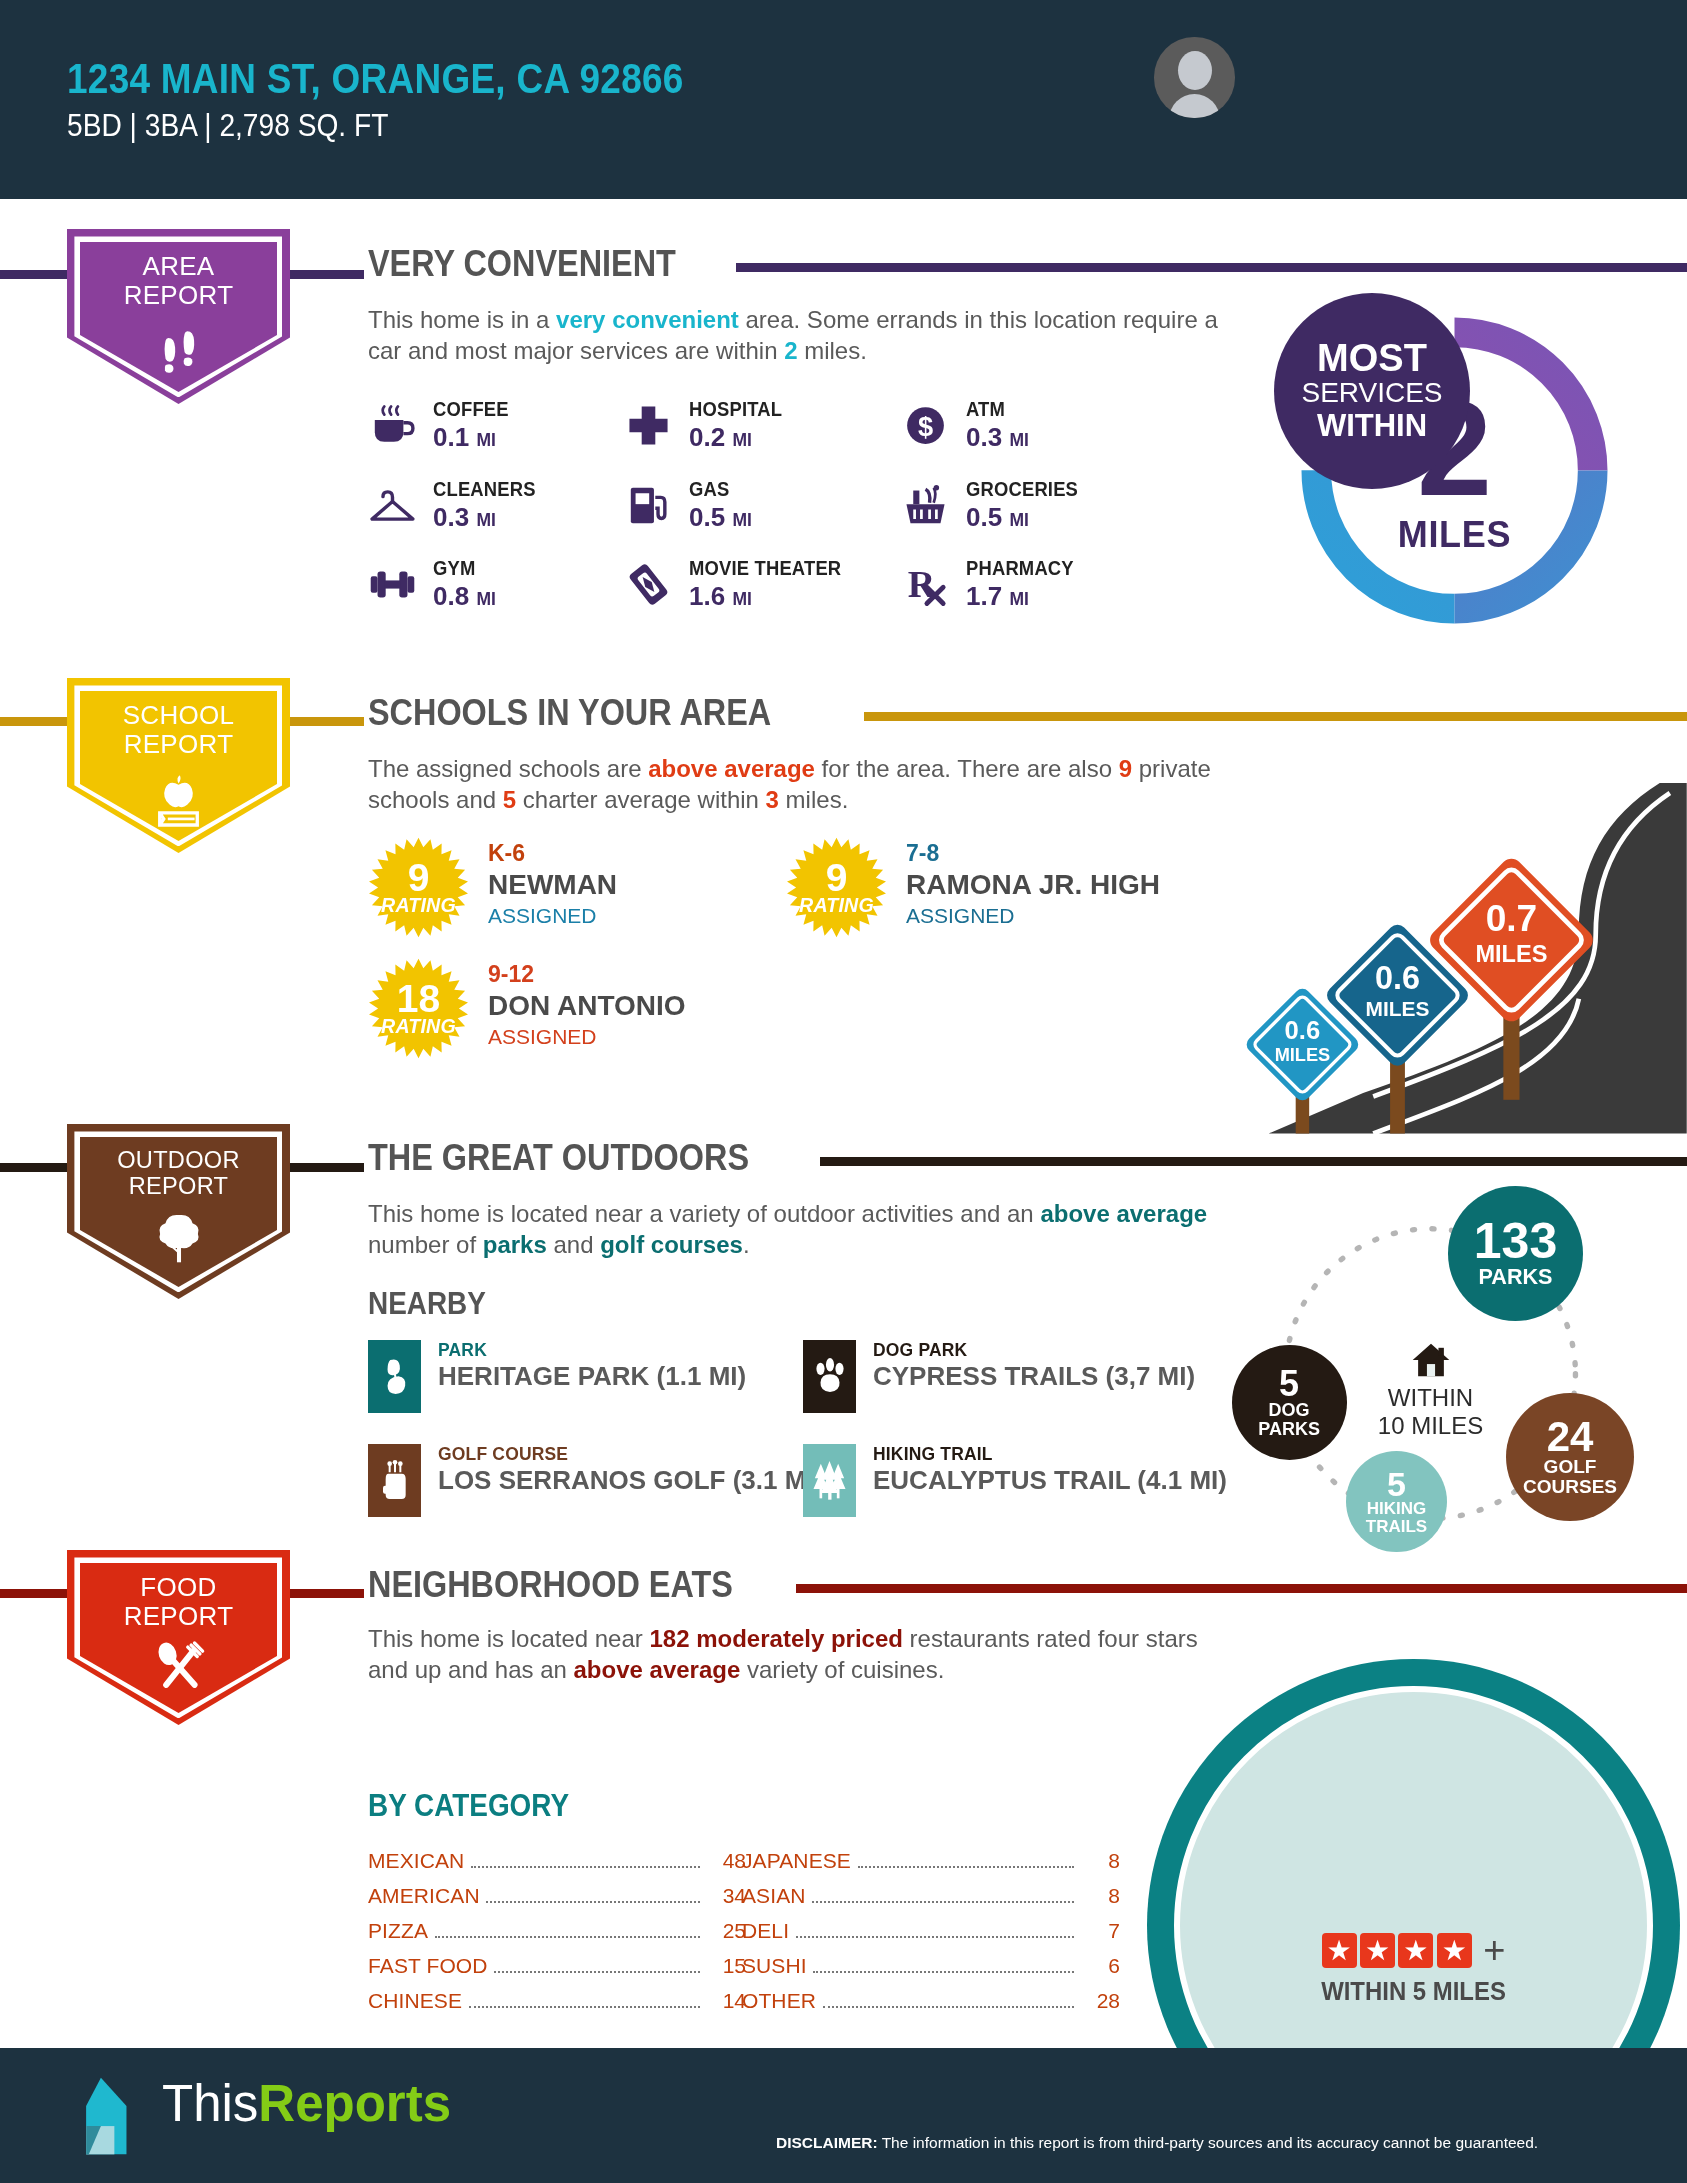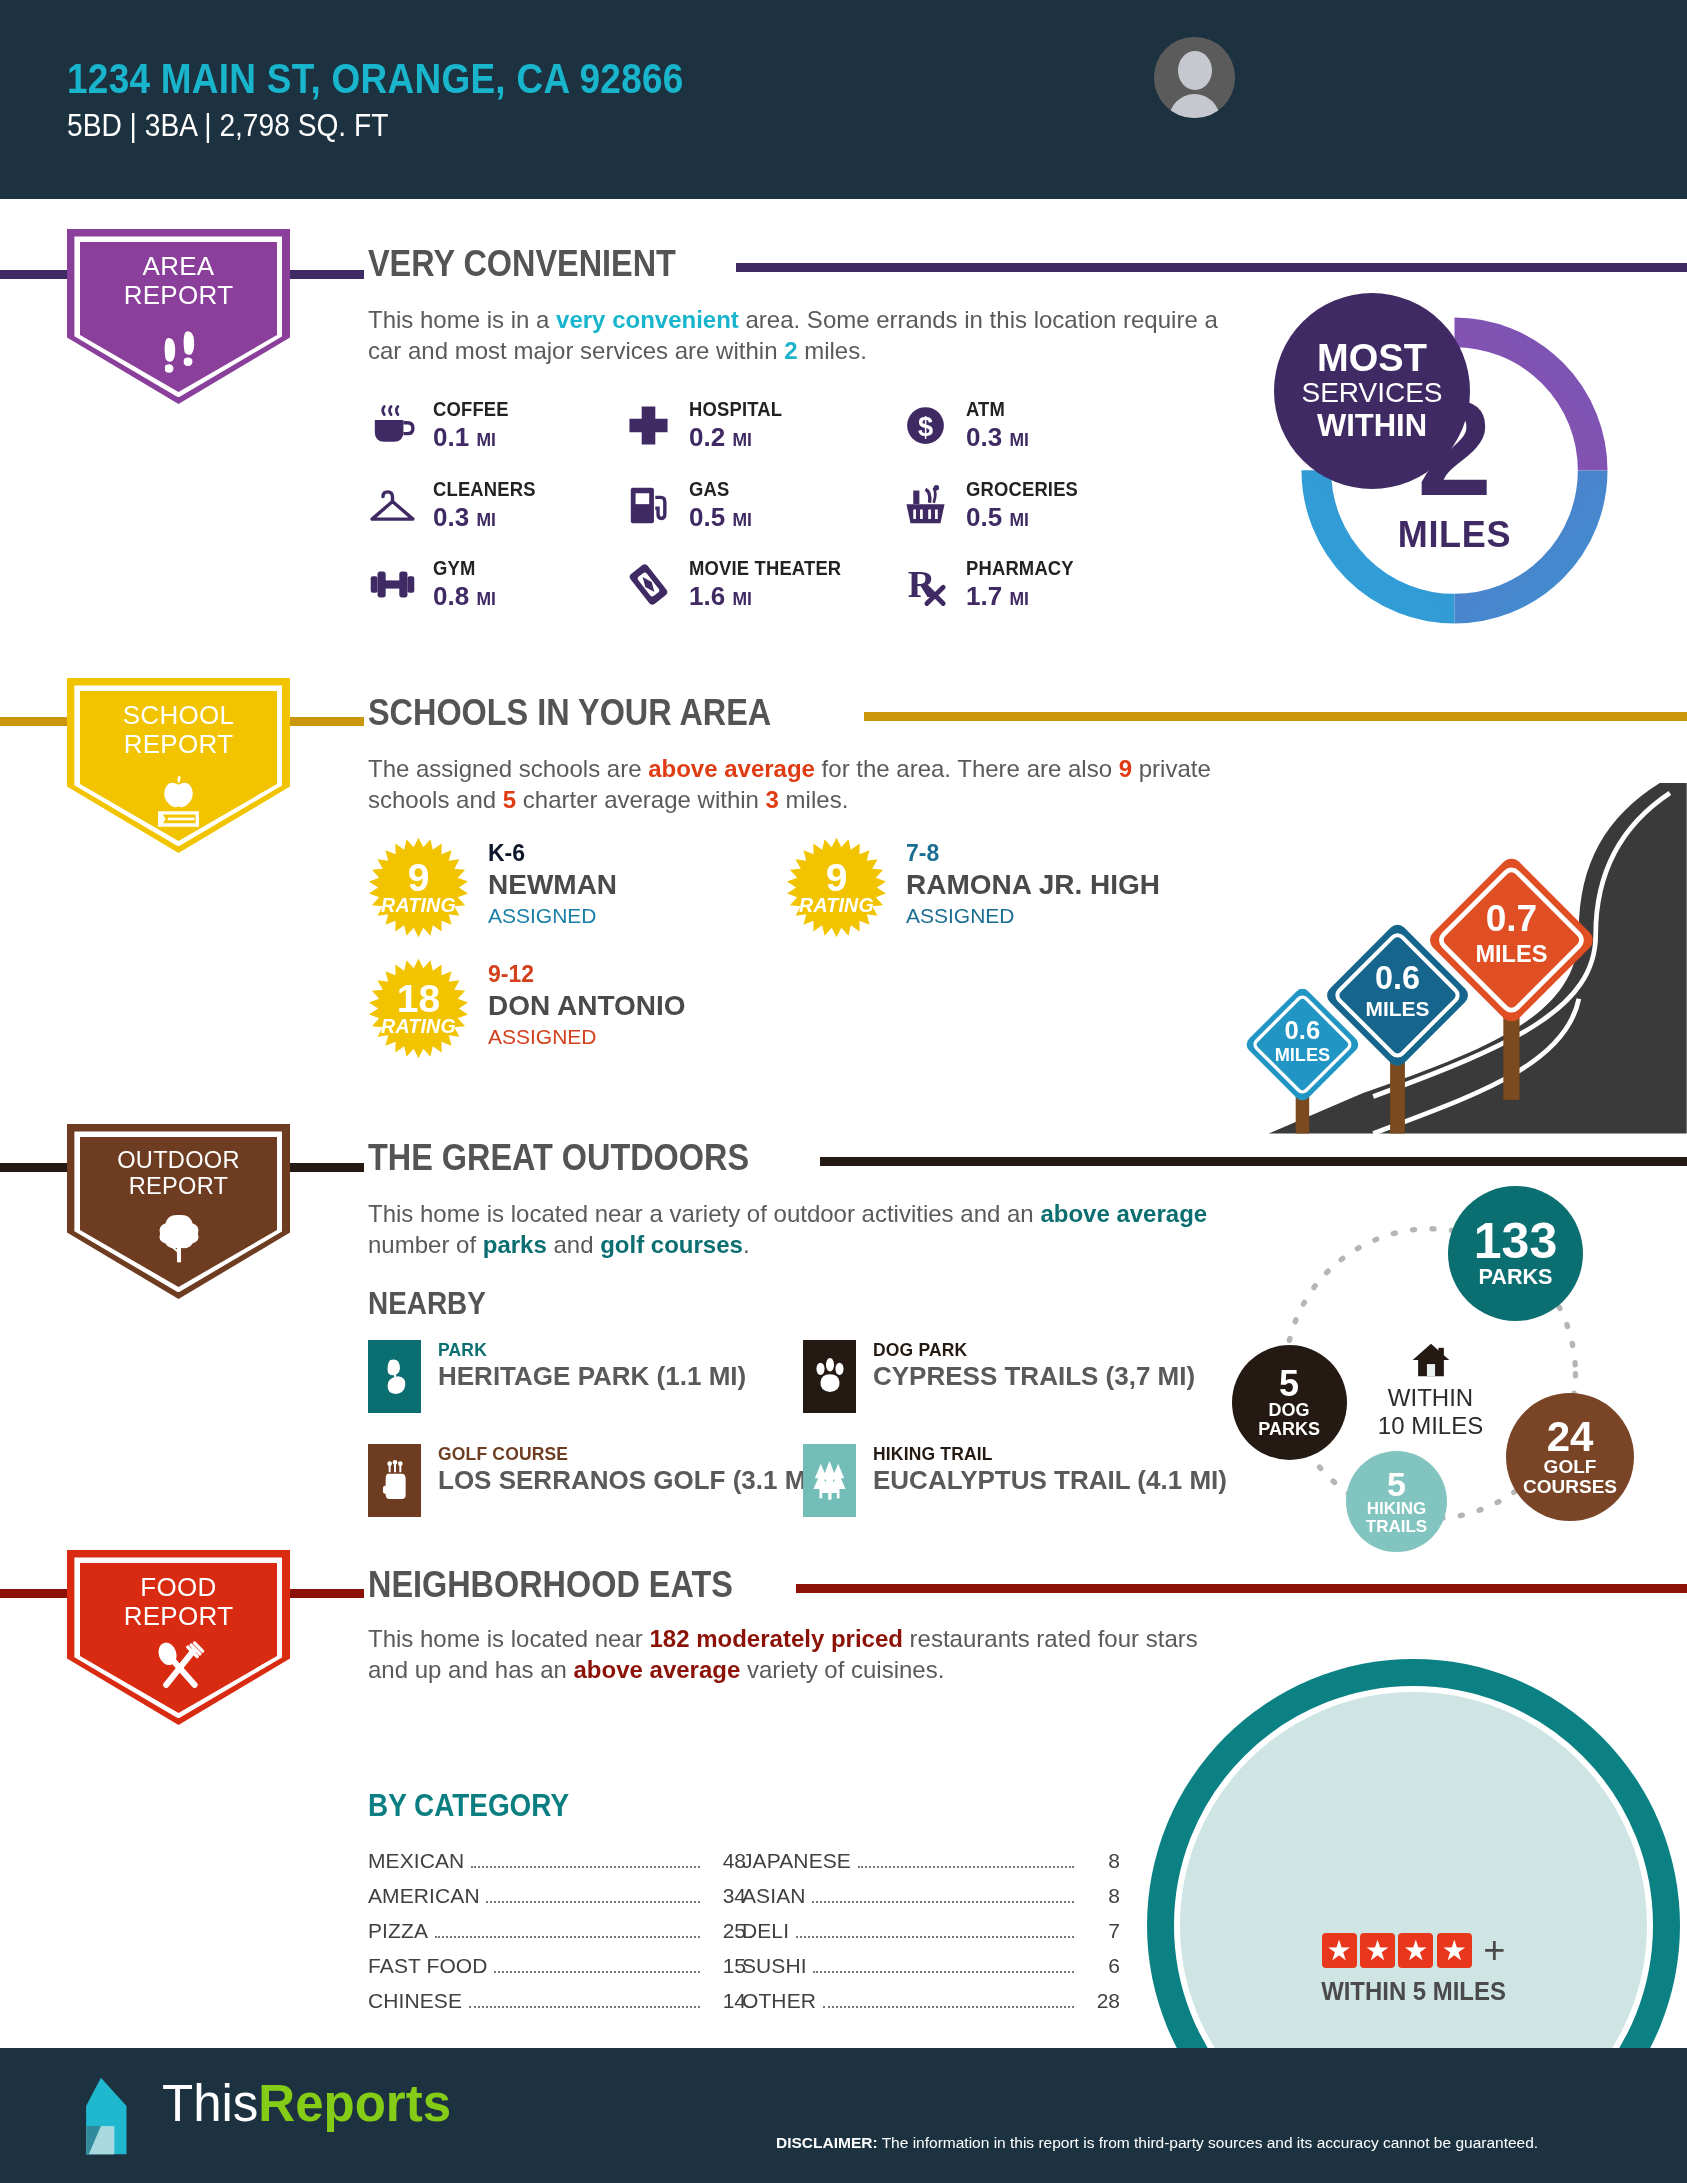--- a/index.html
+++ b/index.html
@@ -120,21 +120,21 @@
 
   
   .cluster { position:absolute; left:1208px; top:1178px; width:445px; height:378px; }
   .cc { position:absolute; border-radius:50%; display:flex; flex-direction:column; align-items:center; justify-content:center; color:#fff; text-align:center; }
   .cc .n { font-weight:bold; line-height:0.95; }
   .cc .t { font-weight:bold; line-height:1.05; }
 
   
   .bycat { position:absolute; font-size:31px; font-weight:bold; color:#0b7e81; transform:scaleX(0.9); transform-origin:left center;}
   .catlist { position:absolute; width:378px; }
-  .catrow { display:flex; align-items:baseline; font-size:21px; color:#404040; height:35px; }
+  .catrow { display:flex; align-items:baseline; font-size:21px; color:#c2410c; height:35px; }
   .catrow .nm { font-weight:normal; white-space:nowrap; letter-spacing:0.1px; }
   .catrow .dots { flex:1; border-bottom:2.7px dotted #777; margin:0 6.7px 6px 6.7px; }
   .catrow .vl { font-weight:normal; min-width:39px; text-align:right; }
 
   .bigcircle { position:absolute; left:1147px; top:1659px; width:540px; height:513px; }
   .bc-ring { position:absolute; left:0; top:0; width:533px; height:533px; border-radius:50%; background:#0b8184; }
   .bc-inner { position:absolute; left:27px; top:27px; width:479px; height:479px; border-radius:50%; background:#cfe5e3; border:6px solid #fff; }
   .bc-num { position:absolute; left:27px; top:128px; width:479px; text-align:center; font-size:125px; font-weight:bold; color:#8c1208; line-height:1; }
   .bc-stars { position:absolute; left:27px; top:270px; width:479px; display:flex; align-items:center; justify-content:center; gap:3.4px; }
   .star-tile { width:35px; height:35px; background:#e8371c; border-radius:4px; display:flex; align-items:center; justify-content:center; color:#fff; font-size:28px; line-height:1; }
@@ -337,21 +337,21 @@
 
   <div id="school-list">
       <div class="school" style="left: 368px; top: 837px;">
         <div class="starburst"><svg width="101" height="101" viewBox="0 0 150 150">
             <polygon points="75.0,1.0 82.2,15.4 92.7,3.2 96.3,18.9 109.4,9.5 109.1,25.6 124.1,19.6 119.9,35.2 135.9,33.0 128.1,47.1 144.2,48.8 133.3,60.6 148.5,66.1 135.0,75.0 148.5,83.9 133.3,89.4 144.2,101.2 128.1,102.9 135.9,117.0 119.9,114.8 124.1,130.4 109.1,124.4 109.4,140.5 96.3,131.1 92.7,146.8 82.2,134.6 75.0,149.0 67.8,134.6 57.3,146.8 53.7,131.1 40.6,140.5 40.9,124.4 25.9,130.4 30.1,114.8 14.1,117.0 21.9,102.9 5.8,101.2 16.7,89.4 1.5,83.9 15.0,75.0 1.5,66.1 16.7,60.6 5.8,48.8 21.9,47.1 14.1,33.0 30.1,35.2 25.9,19.6 40.9,25.6 40.6,9.5 53.7,18.9 57.3,3.2 67.8,15.4" fill="#f2c400"></polygon>
           </svg></div>
         <div class="sb-txt">
           <div class="n">9</div>
           <div class="r">RATING</div>
         </div>
-        <div class="grade" style="color:#0f172a">K-6</div>
+        <div class="grade" style="color:#c2410c">K-6</div>
         <div class="sname">NEWMAN</div>
         <div class="asg" style="color:#1a7fa8">ASSIGNED</div>
       </div>
       <div class="school" style="left: 786px; top: 837px;">
         <div class="starburst"><svg width="101" height="101" viewBox="0 0 150 150">
             <polygon points="75.0,1.0 82.2,15.4 92.7,3.2 96.3,18.9 109.4,9.5 109.1,25.6 124.1,19.6 119.9,35.2 135.9,33.0 128.1,47.1 144.2,48.8 133.3,60.6 148.5,66.1 135.0,75.0 148.5,83.9 133.3,89.4 144.2,101.2 128.1,102.9 135.9,117.0 119.9,114.8 124.1,130.4 109.1,124.4 109.4,140.5 96.3,131.1 92.7,146.8 82.2,134.6 75.0,149.0 67.8,134.6 57.3,146.8 53.7,131.1 40.6,140.5 40.9,124.4 25.9,130.4 30.1,114.8 14.1,117.0 21.9,102.9 5.8,101.2 16.7,89.4 1.5,83.9 15.0,75.0 1.5,66.1 16.7,60.6 5.8,48.8 21.9,47.1 14.1,33.0 30.1,35.2 25.9,19.6 40.9,25.6 40.6,9.5 53.7,18.9 57.3,3.2 67.8,15.4" fill="#f2c400"></polygon>
           </svg></div>
         <div class="sb-txt">
           <div class="n">9</div>
           <div class="r">RATING</div>

